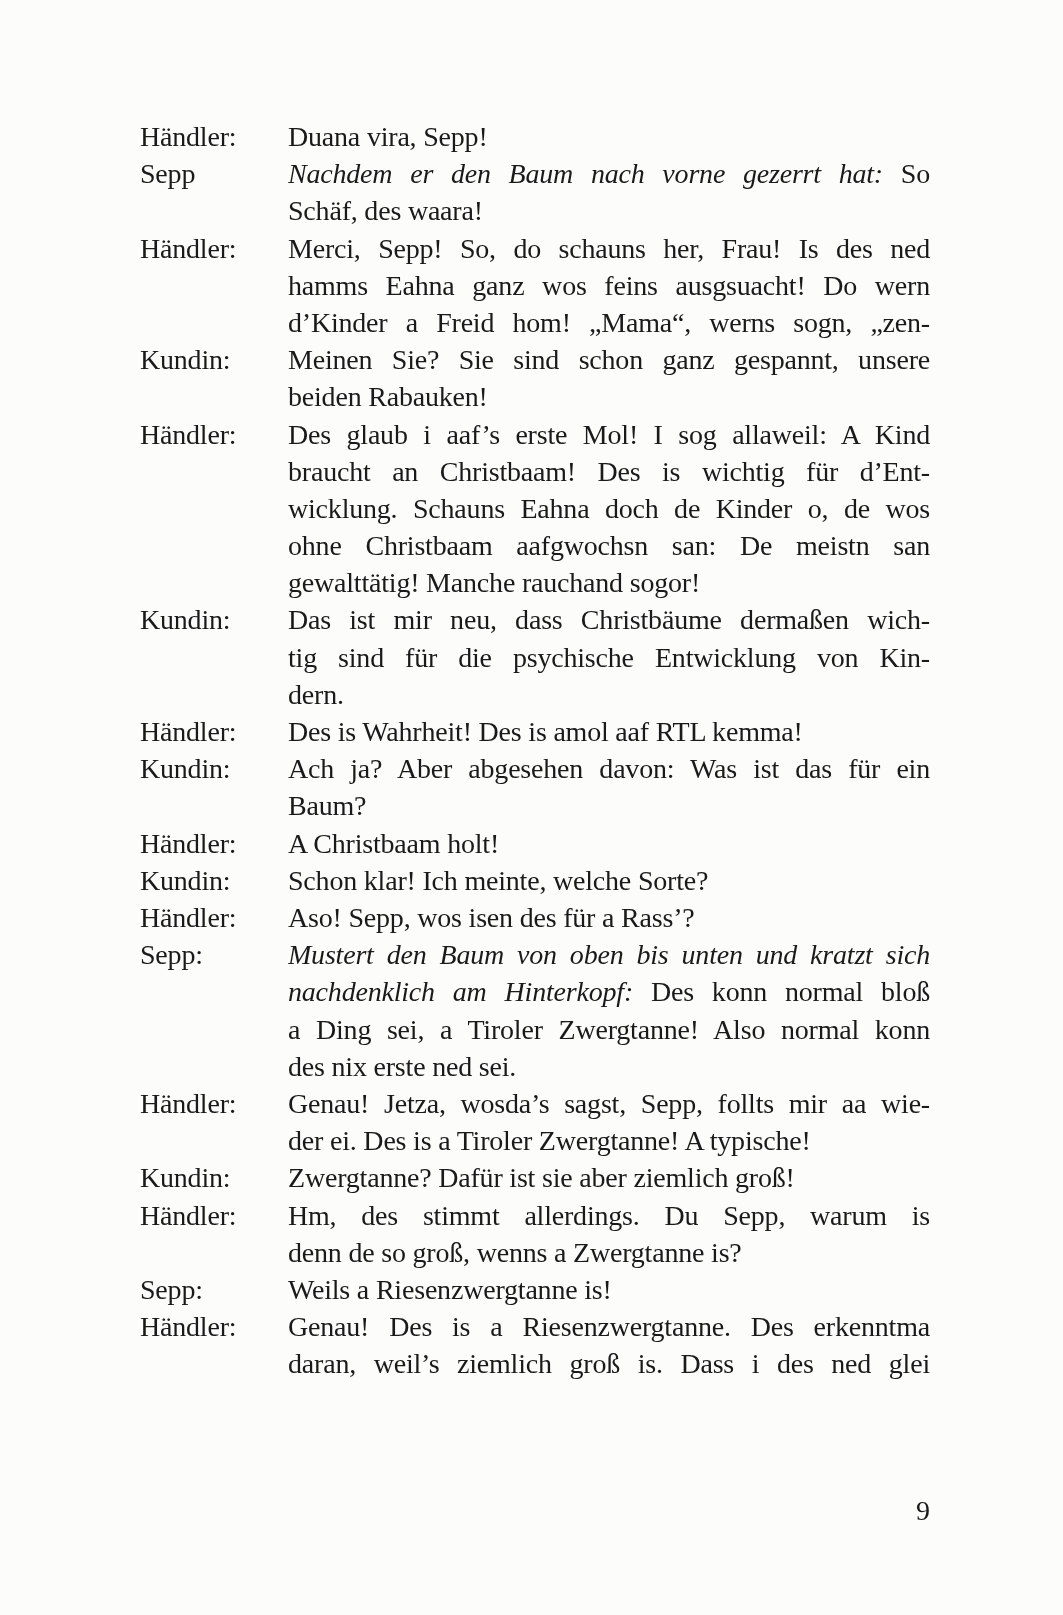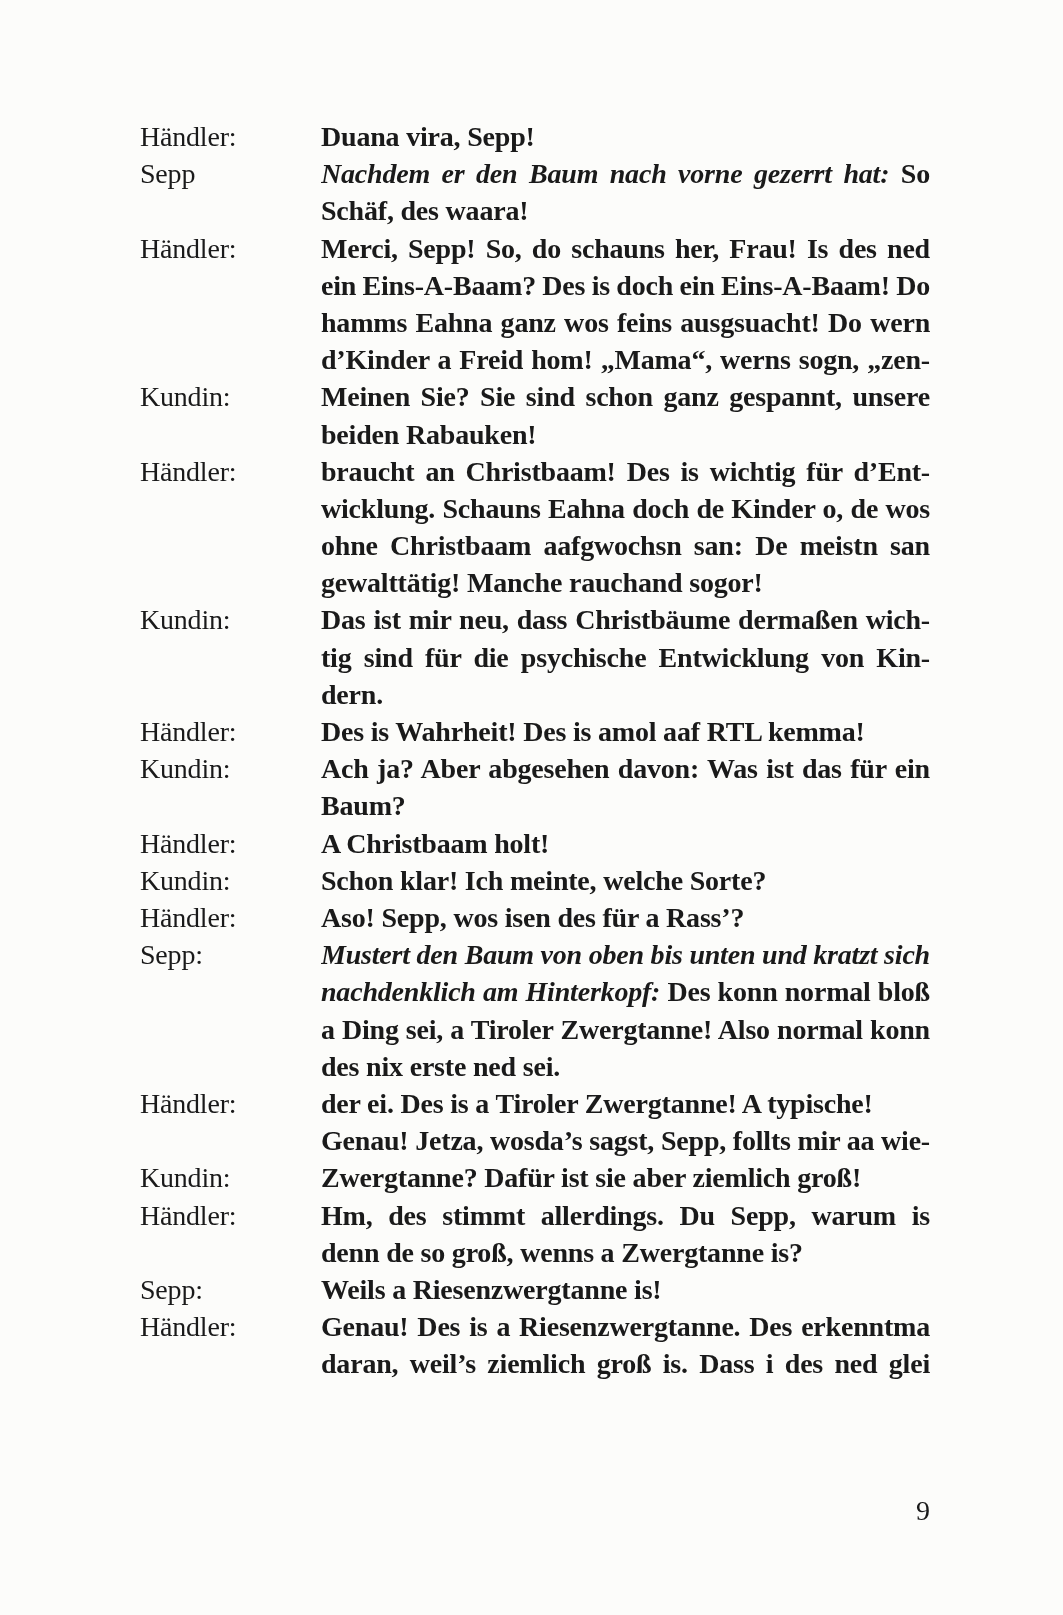--- a/index.html
+++ b/index.html
@@ -12,30 +12,29 @@
     overflow: hidden;
   }
   .content {
     position: absolute;
     left: 140px; top: 118px;
     width: 790px;
     font-size: 28px;
     line-height: 37.2px;
     letter-spacing: -0.2px;
   }
-  .entry { display: flex; gap: 33px; }
+  .entry { display: flex; }
   .speaker {
     flex: 0 0 148px;
     width: 148px;
   }
   .speech { width: 642px; }
   .line {
     height: 37.2px;
     overflow: hidden;
-    font-weight: bold;
   }
   .line.justify {
     text-align: justify;
     text-align-last: justify;
     word-spacing: -1.5px;
   }
   .it { font-style: italic; }
   .page-number {
     position: absolute;
     left: 140px; top: 1492px;
@@ -60,35 +59,35 @@
         <div class="speaker">Sepp</div>
         <div class="speech">
           <div class="line justify"><span class="it">Nachdem er den Baum nach vorne gezerrt hat:</span><span> So</span></div>
           <div class="line"><span>Schäf, des waara!</span></div>
         </div>
       </div>
       <div class="entry">
         <div class="speaker">Händler:</div>
         <div class="speech">
           <div class="line justify"><span>Merci, Sepp! So, do schauns her, Frau! Is des ned</span></div>
-          <div class="line justify"><span>ein Eins-A-Baam? Des is doch ein Eins-A-Baam! Do</span></div>
           <div class="line justify"><span>hamms Eahna ganz wos feins ausgsuacht! Do wern</span></div>
           <div class="line justify"><span>d’Kinder a Freid hom! „Mama“, werns sogn, „zen-</span></div>
         </div>
       </div>
       <div class="entry">
         <div class="speaker">Kundin:</div>
         <div class="speech">
           <div class="line justify"><span>Meinen Sie? Sie sind schon ganz gespannt, unsere</span></div>
           <div class="line"><span>beiden Rabauken!</span></div>
         </div>
       </div>
       <div class="entry">
         <div class="speaker">Händler:</div>
         <div class="speech">
+          <div class="line justify"><span>Des glaub i aaf’s erste Mol! I sog allaweil: A Kind</span></div>
           <div class="line justify"><span>braucht an Christbaam! Des is wichtig für d’Ent-</span></div>
           <div class="line justify"><span>wicklung. Schauns Eahna doch de Kinder o, de wos</span></div>
           <div class="line justify"><span>ohne Christbaam aafgwochsn san: De meistn san</span></div>
           <div class="line"><span>gewalttätig! Manche rauchand sogor!</span></div>
         </div>
       </div>
       <div class="entry">
         <div class="speaker">Kundin:</div>
         <div class="speech">
           <div class="line justify"><span>Das ist mir neu, dass Christbäume dermaßen wich-</span></div>
@@ -132,22 +131,22 @@
         <div class="speech">
           <div class="line justify"><span class="it">Mustert den Baum von oben bis unten und kratzt sich</span></div>
           <div class="line justify"><span class="it">nachdenklich am Hinterkopf:</span><span> Des konn normal bloß</span></div>
           <div class="line justify"><span>a Ding sei, a Tiroler Zwergtanne! Also normal konn</span></div>
           <div class="line"><span>des nix erste ned sei.</span></div>
         </div>
       </div>
       <div class="entry">
         <div class="speaker">Händler:</div>
         <div class="speech">
+          <div class="line justify"><span>Genau! Jetza, wosda’s sagst, Sepp, follts mir aa wie-</span></div>
           <div class="line"><span>der ei. Des is a Tiroler Zwergtanne! A typische!</span></div>
-          <div class="line justify"><span>Genau! Jetza, wosda’s sagst, Sepp, follts mir aa wie-</span></div>
         </div>
       </div>
       <div class="entry">
         <div class="speaker">Kundin:</div>
         <div class="speech">
           <div class="line"><span>Zwergtanne? Dafür ist sie aber ziemlich groß!</span></div>
         </div>
       </div>
       <div class="entry">
         <div class="speaker">Händler:</div>

